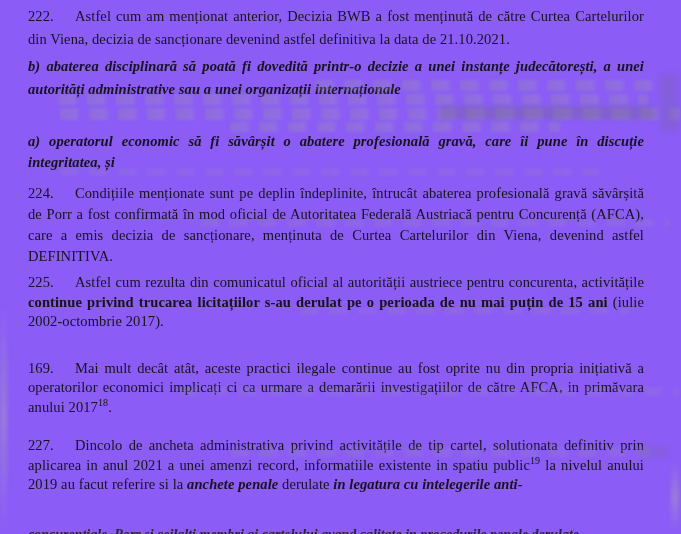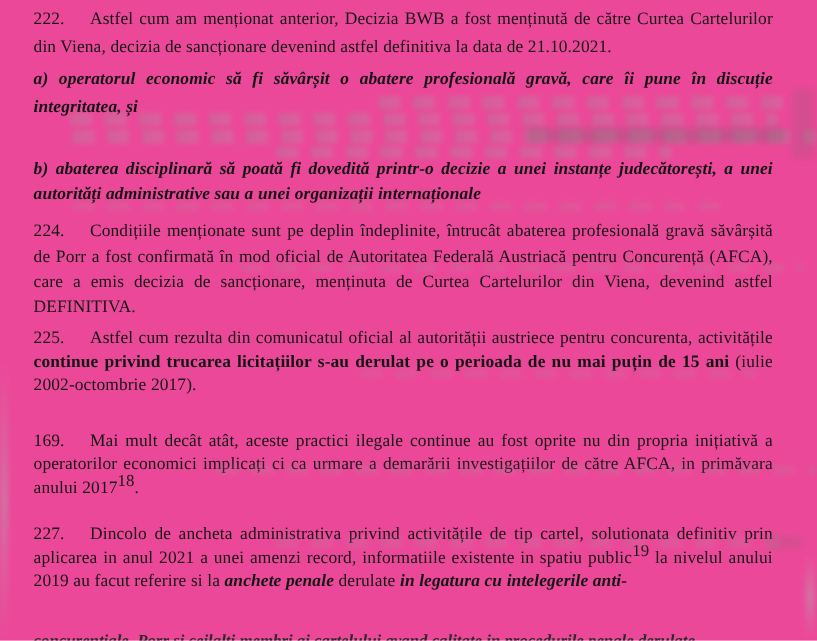--- a/index.html
+++ b/index.html
@@ -1,20 +1,20 @@
 <!DOCTYPE html>
 <html><head>
 <meta charset="utf-8">
 <style>
   html, body { margin: 0; padding: 0; background: #ffffff; }
   .page {
     position: relative;
     width: 681px;
     height: 534px;
-    background: #ec4899;
+    background: #8b5cf6;
     overflow: hidden;
     font-family: "Liberation Serif", "DejaVu Serif", serif;
     color: #151515;
   }
   .doc {
     position: absolute;
     top: 5px;
     left: 28px;
     width: 616px;
   }
@@ -35,21 +35,21 @@
   .doc > .para:nth-child(7) { margin-top: 19px; }
   .doc > .para:nth-child(8) { margin-top: 13px; font-size: 14px; line-height: 19.5px; }
   .pnum {
     display: inline-block;
     width: 47px;
   }
   .seg.bold { font-weight: bold; }
   .seg.bold-italic { font-weight: bold; font-style: italic; }
   .para.sub-point { font-weight: bold; font-style: italic; }
   sup.seg {
-    font-size: 14px;
+    font-size: 10px;
     line-height: 0;
     vertical-align: super;
   }
   
   .clipped-line {
     position: absolute;
     top: 527px;
     left: 28px;
     width: 640px;
     font-size: 14px;
@@ -80,22 +80,22 @@
     filter: blur(2px);
   }
 </style>
 </head>
 <body>
 
 <div class="page">
 
   <div class="doc">
       <div class="para"><span class="pnum">222.</span><span class="seg normal">Astfel cum am menționat anterior, Decizia BWB a fost menținută de către Curtea Cartelurilor din Viena, decizia de sancționare devenind astfel definitiva la data de 21.10.2021.</span></div>
+      <div class="para sub-point"><span class="seg bold-italic">b) abaterea disciplinară să poată fi dovedită printr-o decizie a unei instanțe judecătorești, a unei autorități administrative sau a unei organizații internaționale</span></div>
       <div class="para sub-point"><span class="seg bold-italic">a) operatorul economic să fi săvârșit o abatere profesională gravă, care îi pune în discuție integritatea, și</span></div>
-      <div class="para sub-point"><span class="seg bold-italic">b) abaterea disciplinară să poată fi dovedită printr-o decizie a unei instanțe judecătorești, a unei autorități administrative sau a unei organizații internaționale</span></div>
       <div class="para"><span class="pnum">224.</span><span class="seg normal">Condițiile menționate sunt pe deplin îndeplinite, întrucât abaterea profesională gravă săvârșită de Porr a fost confirmată în mod oficial de Autoritatea Federală Austriacă pentru Concurență (AFCA), care a emis decizia de sancționare, menținuta de Curtea Cartelurilor din Viena, devenind astfel DEFINITIVA.</span></div>
       <div class="para"><span class="pnum">225.</span><span class="seg normal">Astfel cum rezulta din comunicatul oficial al autorității austriece pentru concurenta, activitățile </span><span class="seg bold">continue privind trucarea licitațiilor s-au derulat pe o perioada de nu mai puțin de 15 ani</span><span class="seg normal"> (iulie 2002-octombrie 2017).</span></div>
       <div class="para"><span class="pnum">169.</span><span class="seg normal">Mai mult decât atât, aceste practici ilegale continue au fost oprite nu din propria inițiativă a operatorilor economici implicați ci ca urmare a demarării investigațiilor de către AFCA, in primăvara anului 2017</span><sup class="seg sup">18</sup><span class="seg normal">.</span></div>
       <div class="para"><span class="pnum">227.</span><span class="seg normal">Dincolo de ancheta administrativa privind activitățile de tip cartel, solutionata definitiv prin aplicarea in anul 2021 a unei amenzi record, informatiile existente in spatiu public</span><sup class="seg sup">19</sup><span class="seg normal"> la nivelul anului 2019 au facut referire si la </span><span class="seg bold-italic">anchete penale</span><span class="seg normal"> derulate </span><span class="seg bold-italic">in legatura cu intelegerile anti-</span></div>
     </div>
 
   <div class="smudge" style="left:315px; top:80px;  width:345px; height:11px;"></div>
   <div class="smudge" style="left:58px;  top:94px;  width:590px; height:11px;"></div>
   <div class="smudge" style="left:60px;  top:108px; width:620px; height:12px;"></div>
   <div class="smudge dark" style="left:440px; top:106px; width:215px; height:13px;"></div>

